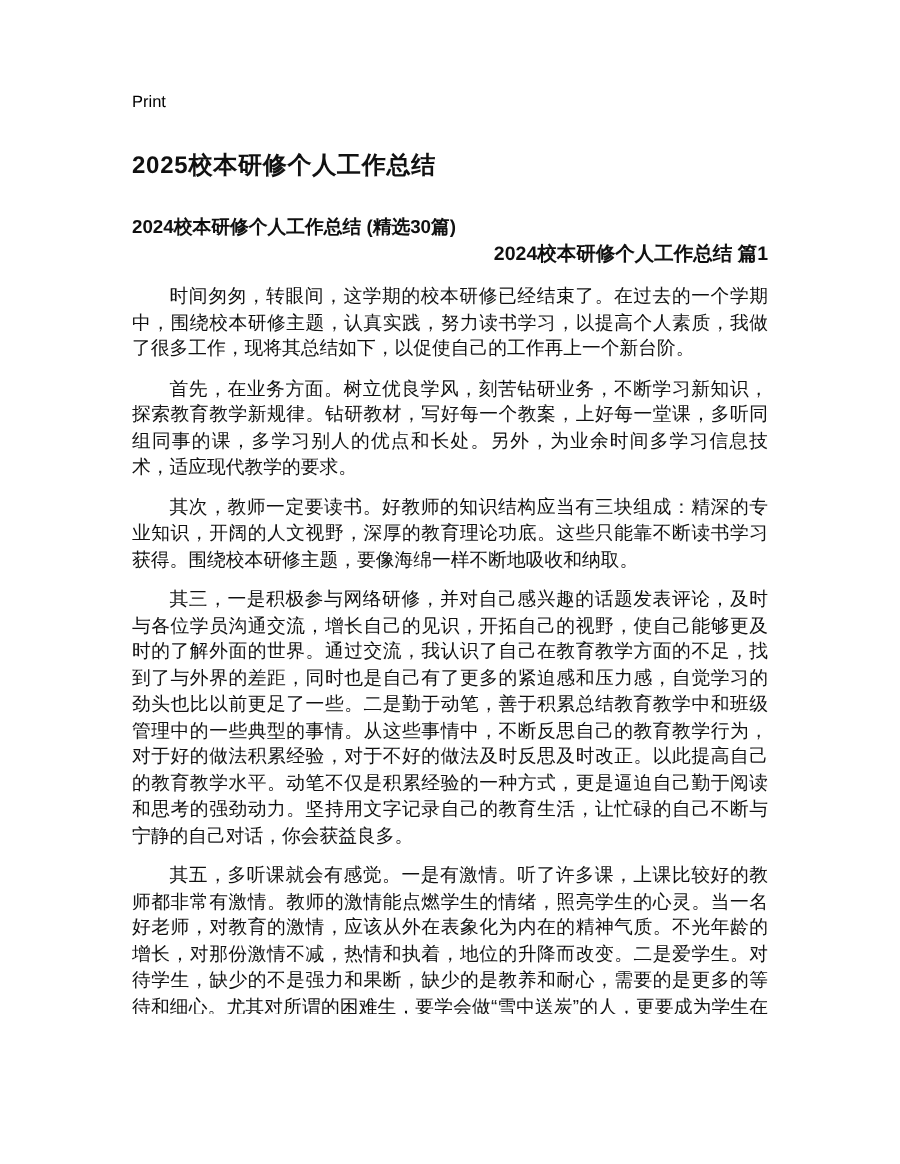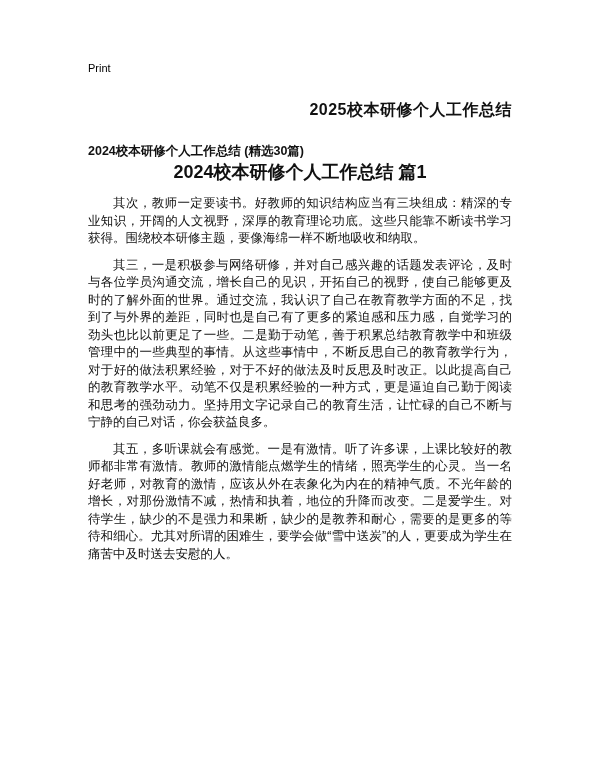--- a/index.html
+++ b/index.html
@@ -21,33 +21,33 @@
     .print-label {
       font-size: 11px;
       color: #000000;
       margin-bottom: 26px;
       display: inline-block;
       cursor: pointer;
     }
     .doc-title {
       font-size: 16px;
       font-weight: bold;
-      text-align: right;
+      text-align: left;
       margin-bottom: 22px;
       letter-spacing: 0.5px;
     }
     .doc-subtitle {
       font-size: 12.5px;
       font-weight: bold;
       text-align: left;
     }
     .section-heading {
-      font-size: 18px;
+      font-size: 13px;
       font-weight: bold;
-      text-align: center;
+      text-align: right;
       margin-bottom: 11px;
     }
     .body-paragraph {
       font-size: 12.5px;
       line-height: 17.5px;
       text-align: justify;
       text-indent: 2em;
       margin-bottom: 9px;
       word-break: break-all;
     }
@@ -57,21 +57,23 @@
 
 <div class="page">
   <span class="print-label">Print</span>
 
   <h1 class="doc-title">2025校本研修个人工作总结</h1>
 
   <h2 class="doc-subtitle">2024校本研修个人工作总结 (精选30篇)</h2>
 
   <h3 class="section-heading">2024校本研修个人工作总结 篇1</h3>
 
+  <p class="body-paragraph">时间匆匆，转眼间，这学期的校本研修已经结束了。在过去的一个学期中，围绕校本研修主题，认真实践，努力读书学习，以提高个人素质，我做了很多工作，现将其总结如下，以促使自己的工作再上一个新台阶。</p>
 
+  <p class="body-paragraph">首先，在业务方面。树立优良学风，刻苦钻研业务，不断学习新知识，探索教育教学新规律。钻研教材，写好每一个教案，上好每一堂课，多听同组同事的课，多学习别人的优点和长处。另外，为业余时间多学习信息技术，适应现代教学的要求。</p>
 
   <p class="body-paragraph">其次，教师一定要读书。好教师的知识结构应当有三块组成：精深的专业知识，开阔的人文视野，深厚的教育理论功底。这些只能靠不断读书学习获得。围绕校本研修主题，要像海绵一样不断地吸收和纳取。</p>
 
   <p class="body-paragraph">其三，一是积极参与网络研修，并对自己感兴趣的话题发表评论，及时与各位学员沟通交流，增长自己的见识，开拓自己的视野，使自己能够更及时的了解外面的世界。通过交流，我认识了自己在教育教学方面的不足，找到了与外界的差距，同时也是自己有了更多的紧迫感和压力感，自觉学习的劲头也比以前更足了一些。二是勤于动笔，善于积累总结教育教学中和班级管理中的一些典型的事情。从这些事情中，不断反思自己的教育教学行为，对于好的做法积累经验，对于不好的做法及时反思及时改正。以此提高自己的教育教学水平。动笔不仅是积累经验的一种方式，更是逼迫自己勤于阅读和思考的强劲动力。坚持用文字记录自己的教育生活，让忙碌的自己不断与宁静的自己对话，你会获益良多。</p>
 
 
   <p class="body-paragraph">其五，多听课就会有感觉。一是有激情。听了许多课，上课比较好的教师都非常有激情。教师的激情能点燃学生的情绪，照亮学生的心灵。当一名好老师，对教育的激情，应该从外在表象化为内在的精神气质。不光年龄的增长，对那份激情不减，热情和执着，地位的升降而改变。二是爱学生。对待学生，缺少的不是强力和果断，缺少的是教养和耐心，需要的是更多的等待和细心。尤其对所谓的困难生，要学会做“雪中送炭”的人，更要成为学生在痛苦中及时送去安慰的人。</p>
 
   
 </div>

